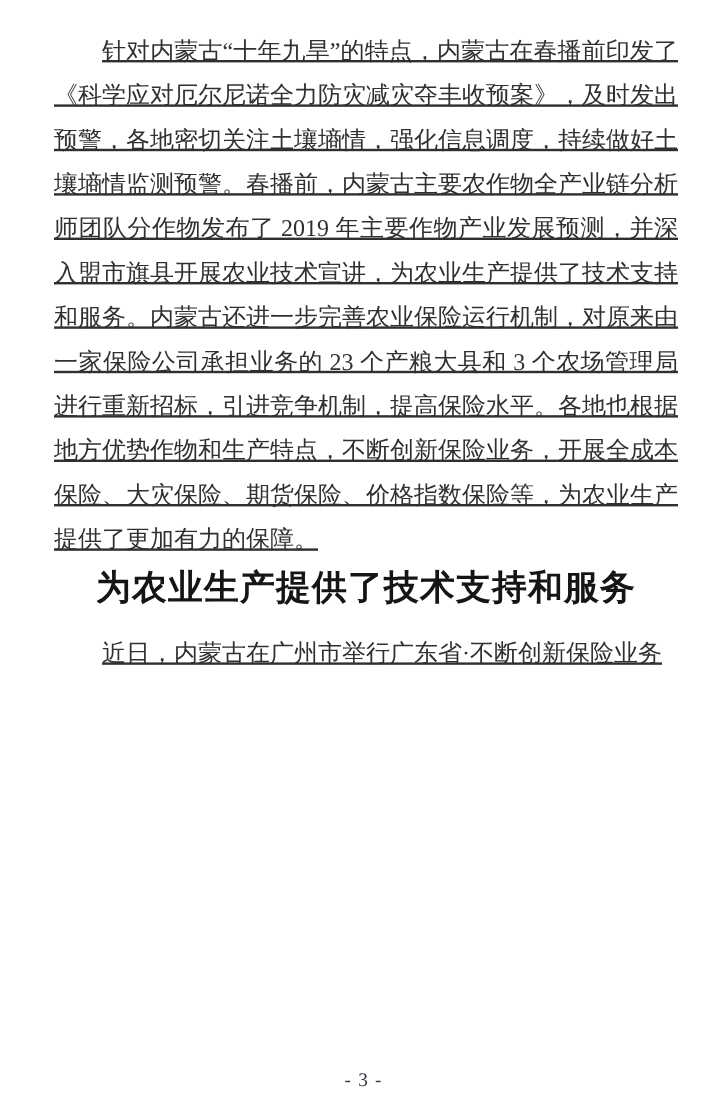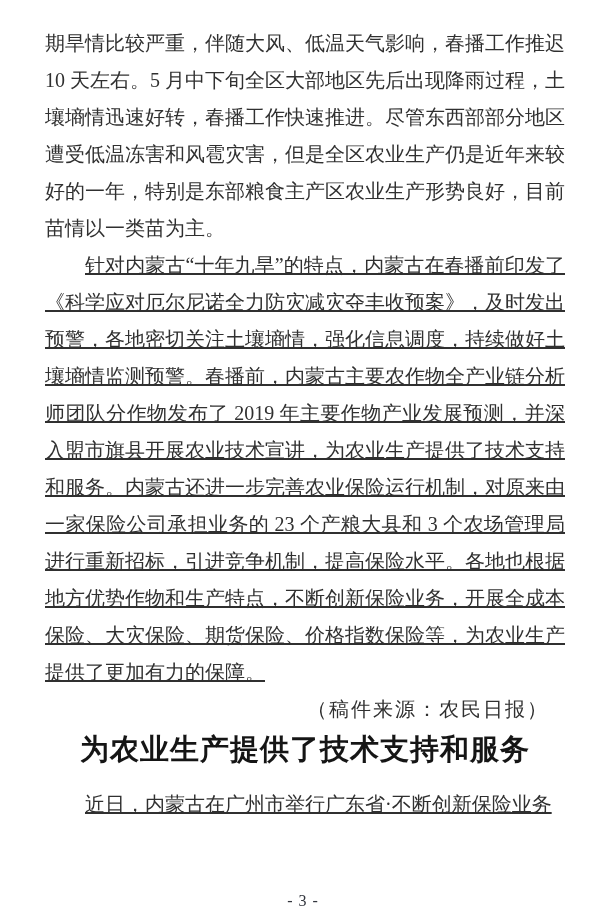--- a/index.html
+++ b/index.html
@@ -57,20 +57,18 @@
     font-size: 16px;
     color: #33363e;
     letter-spacing: 1px;
   }
 </style>
 </head>
 <body>
 
 <div class="page">
   <div class="content">
-    <p>期旱情比较严重，伴随大风、低温天气影响，春播工作推迟 10 天左右。5 月中下旬全区大部地区先后出现降雨过程，土壤墒情迅速好转，春播工作快速推进。尽管东西部部分地区遭受低温冻害和风雹灾害，但是全区农业生产仍是近年来较好的一年，特别是东部粮食主产区农业生产形势良好，目前苗情以一类苗为主。</p>
     <p class="indent">针对内蒙古“十年九旱”的特点，内蒙古在春播前印发了《科学应对厄尔尼诺全力防灾减灾夺丰收预案》，及时发出预警，各地密切关注土壤墒情，强化信息调度，持续做好土壤墒情监测预警。春播前，内蒙古主要农作物全产业链分析师团队分作物发布了 2019 年主要作物产业发展预测，并深入盟市旗县开展农业技术宣讲，为农业生产提供了技术支持和服务。内蒙古还进一步完善农业保险运行机制，对原来由一家保险公司承担业务的 23 个产粮大县和 3 个农场管理局进行重新招标，引进竞争机制，提高保险水平。各地也根据地方优势作物和生产特点，不断创新保险业务，开展全成本保险、大灾保险、期货保险、价格指数保险等，为农业生产提供了更加有力的保障。</p>
-    <p class="source-line">（稿件来源：农民日报）</p>
     <p class="article-title">为农业生产提供了技术支持和服务</p>
     <p class="indent first-para">近日，内蒙古在广州市举行广东省·不断创新保险业务</p>
   </div>
   <div class="page-number">- 3 -</div>
 </div>
 
 </body></html>

